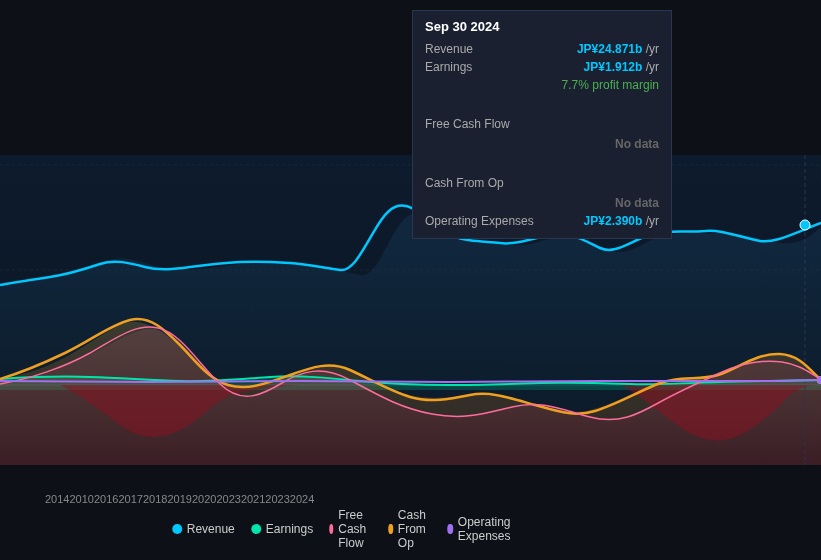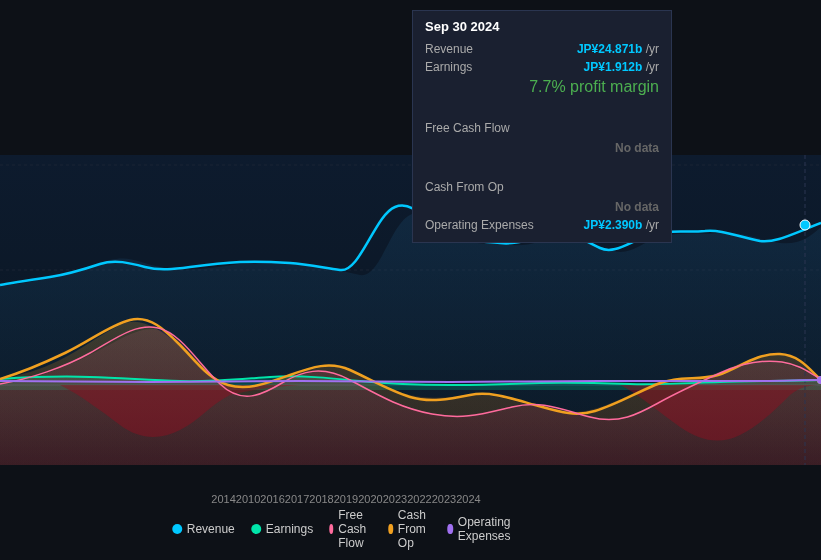--- a/index.html
+++ b/index.html
@@ -51,21 +51,21 @@
     .tooltip-value {
       color: #00c8ff;
       font-weight: bold;
     }
     .tooltip-value.no-data {
       color: #666;
       margin-top: 41px;
     }
     .profit-margin {
       color: #4CAF50;
-      font-size: 16px;
+      font-size: 12px;
     }
     .tooltip-unit {
       color: #aaa;
       font-weight: normal;
       margin-top: 24px;
     }
 
     
     .y-label {
       position: absolute;
@@ -83,21 +83,21 @@
       top: 455px;
     }
 
     
     .x-axis {
       position: absolute;
       bottom: 55px;
       left: 0;
       right: 0;
       display: flex;
-      justify-content: center;
+      justify-content: flex-start;
       padding: 0 40px 0 45px;
     }
     .x-label {
       color: #888;
       font-size: 11px;
     }
 
     
     .legend {
       position: absolute;
@@ -232,21 +232,21 @@
 
   <div class="x-axis">
     <span class="x-label">2014</span>
     <span class="x-label">2010</span>
     <span class="x-label">2016</span>
     <span class="x-label">2017</span>
     <span class="x-label">2018</span>
     <span class="x-label">2019</span>
     <span class="x-label">2020</span>
     <span class="x-label">2023</span>
-    <span class="x-label">2022</span>
+    <span class="x-label">2021</span>
     <span class="x-label">2023</span>
     <span class="x-label">2024</span>
   </div>
 
   <div class="legend">
     <div class="legend-item">
       <div class="legend-dot" style="background:#00c8ff;"></div>
       <span>Revenue</span>
     </div>
     <div class="legend-item">

